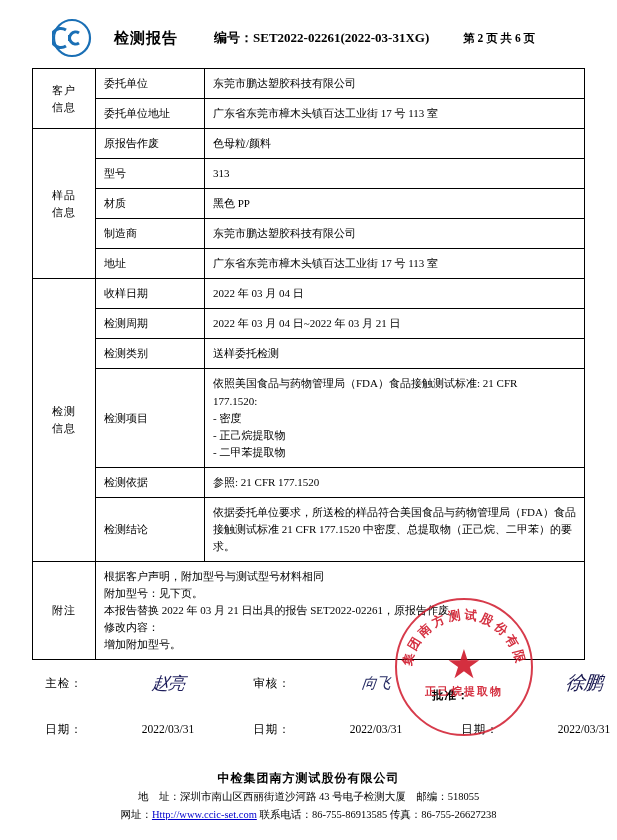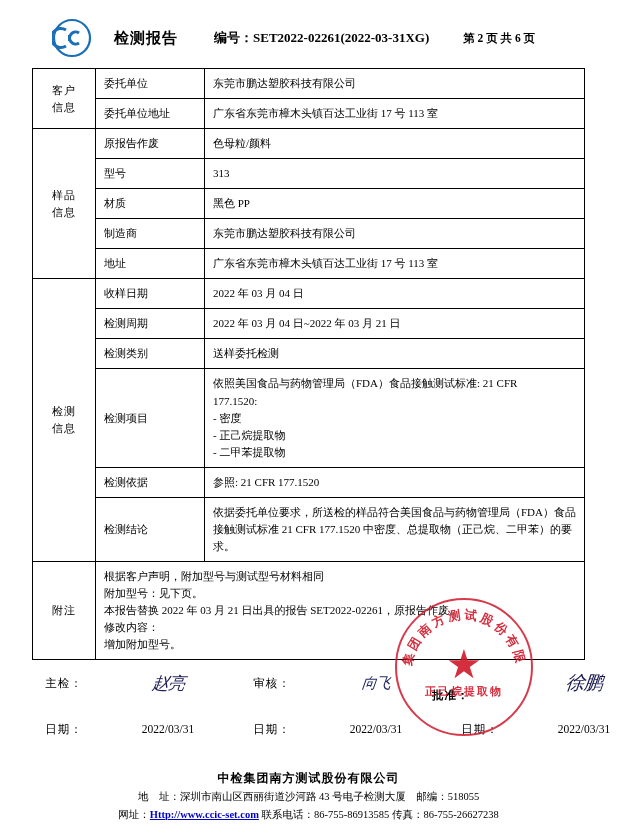--- a/index.html
+++ b/index.html
@@ -198,21 +198,21 @@
   .footer {
     position: absolute;
     left: 0;
     right: 0;
     bottom: 16px;
     text-align: center;
     font-size: 10.5px;
     line-height: 1.7;
   }
   .footer .f1 { font-weight: bold; font-size: 12px; letter-spacing: 1px;}
-  .footer a { color: #0000cc; text-decoration: underline; font-weight: bold; }
+  .footer a { color: #0000cc; text-decoration: underline; }
 </style>
 </head>
 <body>
 
 <div class="page">
 
   <div class="header">
     <div class="logo">
       <svg width="40" height="40" viewBox="0 0 40 40">
         <circle cx="20" cy="20" r="18" fill="none" stroke="#1a6fb5" stroke-width="2.2"></circle>

